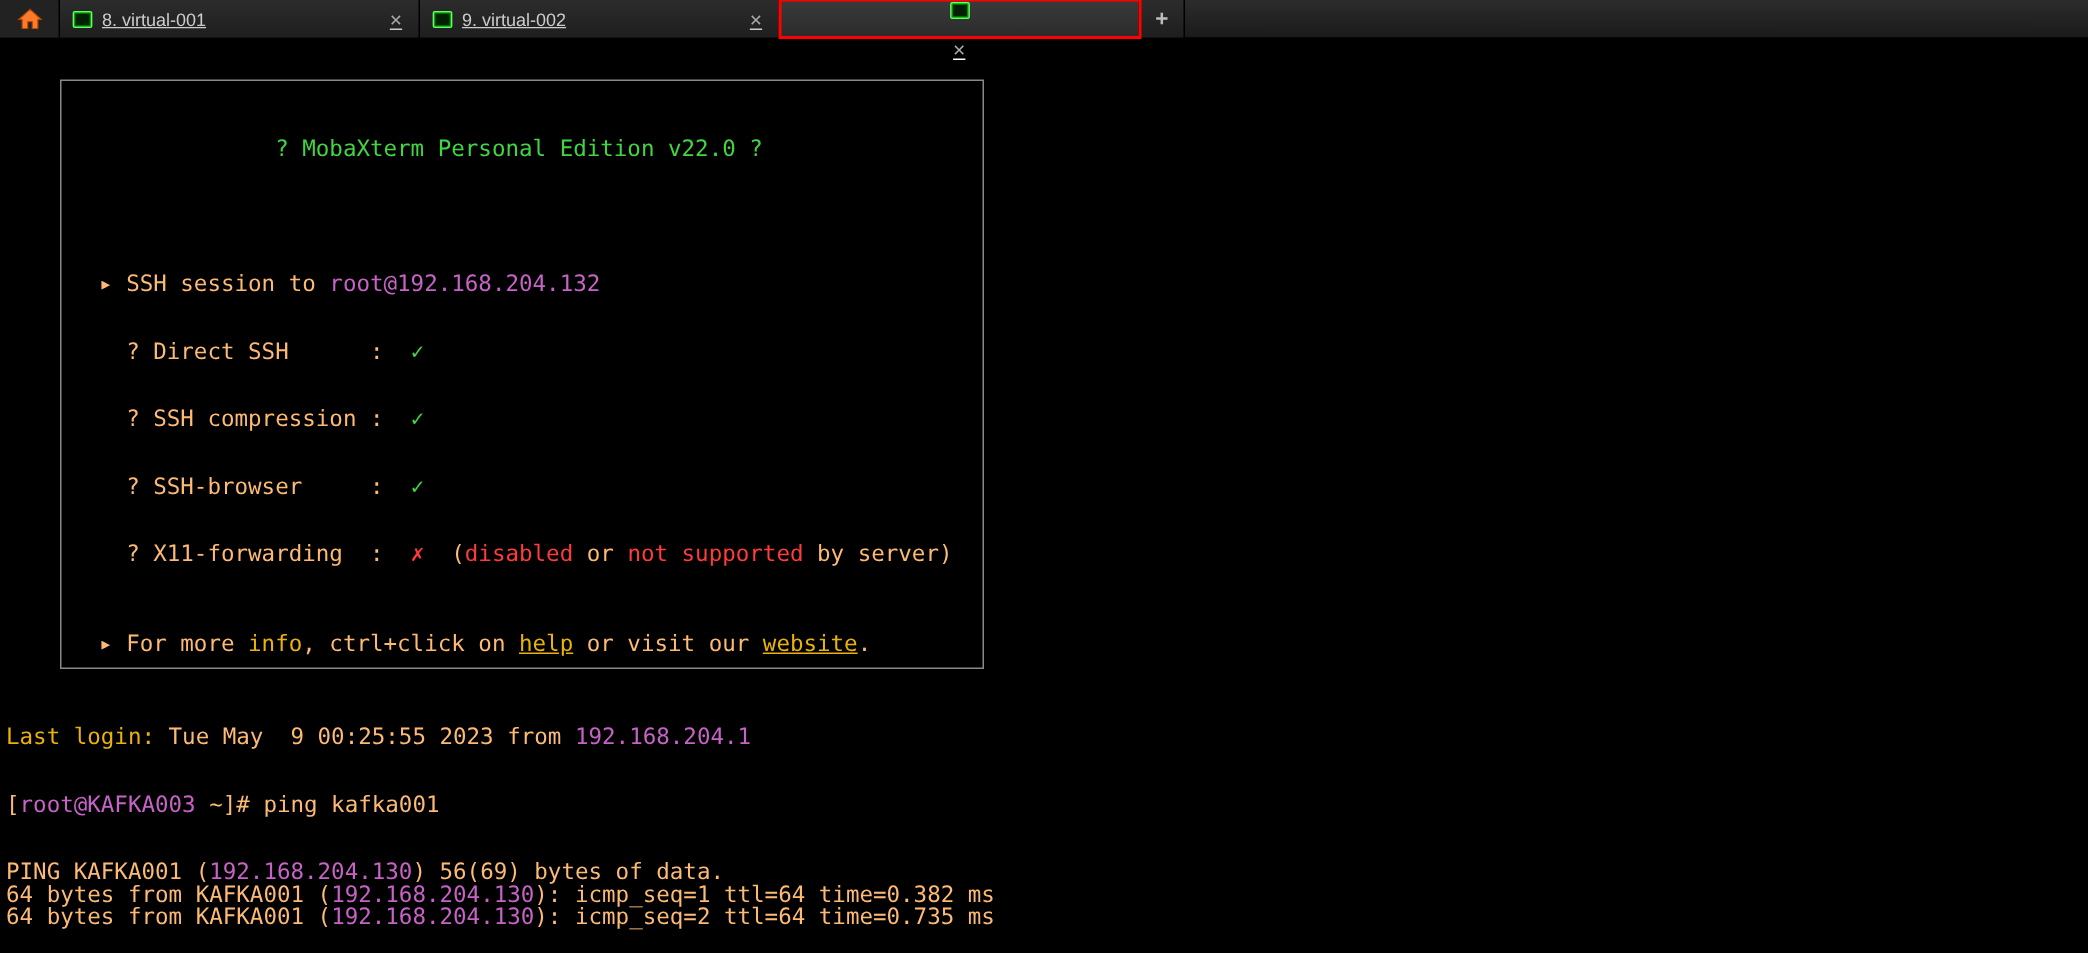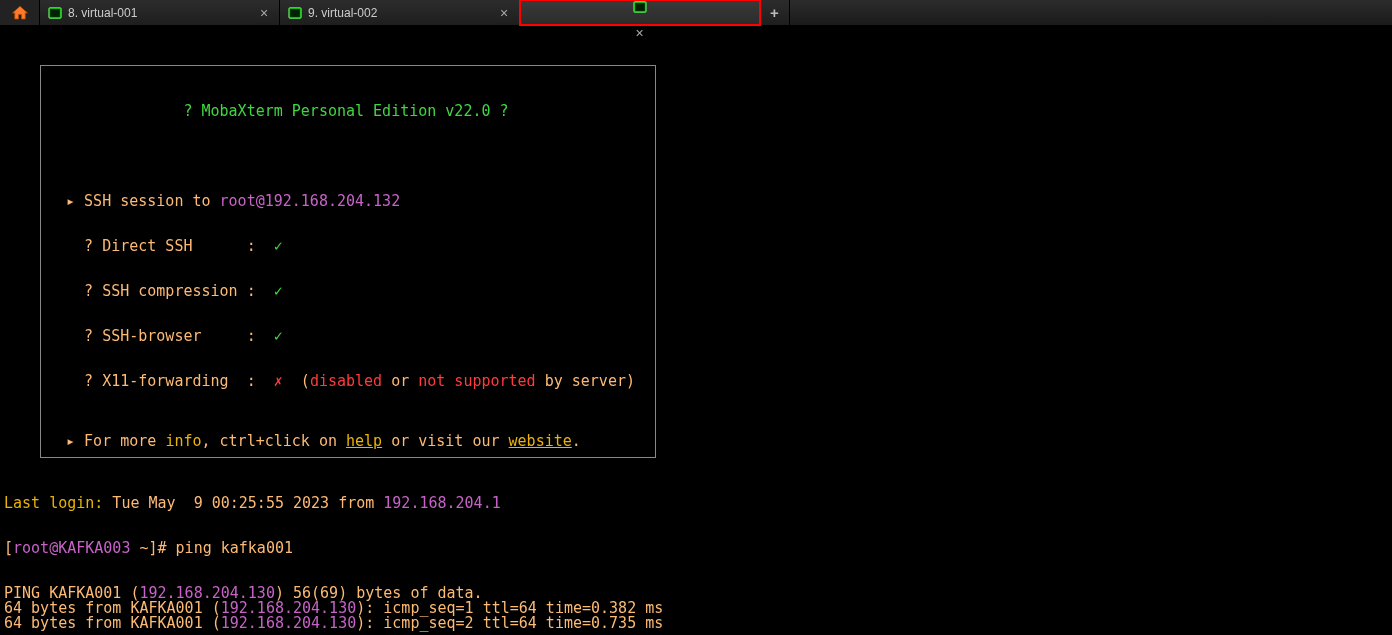--- a/index.html
+++ b/index.html
@@ -35,20 +35,21 @@
     align-items: center;
     padding: 0 8px;
     width: 240px;
     background: linear-gradient(#2c2c2c,#1e1e1e);
     border-right: 1px solid #000;
     color: #ccc;
     font-family: Tahoma, Arial, sans-serif;
     font-size: 12px;
     gap: 6px;
     position: relative;
+    text-decoration: underline;
   }
   .tab.active {
     background: linear-gradient(#3a3a3a,#2b2b2b);
     color: #fff;
   }
   .tab.highlighted {
     outline: 2px solid #ff0000;
     outline-offset: -1px;
     z-index: 2;
     flex-direction: column;
@@ -76,21 +77,21 @@
 
   
   .terminal {
     padding: 4px 0 0 4px;
     white-space: pre;
     line-height: 15px;
     font-size: 15px;
   }
   .banner-box {
     border: 1px solid #888;
-    margin: 20px 0 8px 36px;
+    margin: 8px 0 8px 36px;
     padding: 8px 20px 8px 16px;
     display: inline-block;
   }
   .c-green   { color: #41d641; }
   .c-cyan    { color: #eab308; }
   .c-magenta { color: #c763c7; }
   .c-red     { color: #ff3b3b; }
   .c-white   { color: #fdba74; }
   .u { text-decoration: underline; }
   .check::before { content: "\2713"; }

